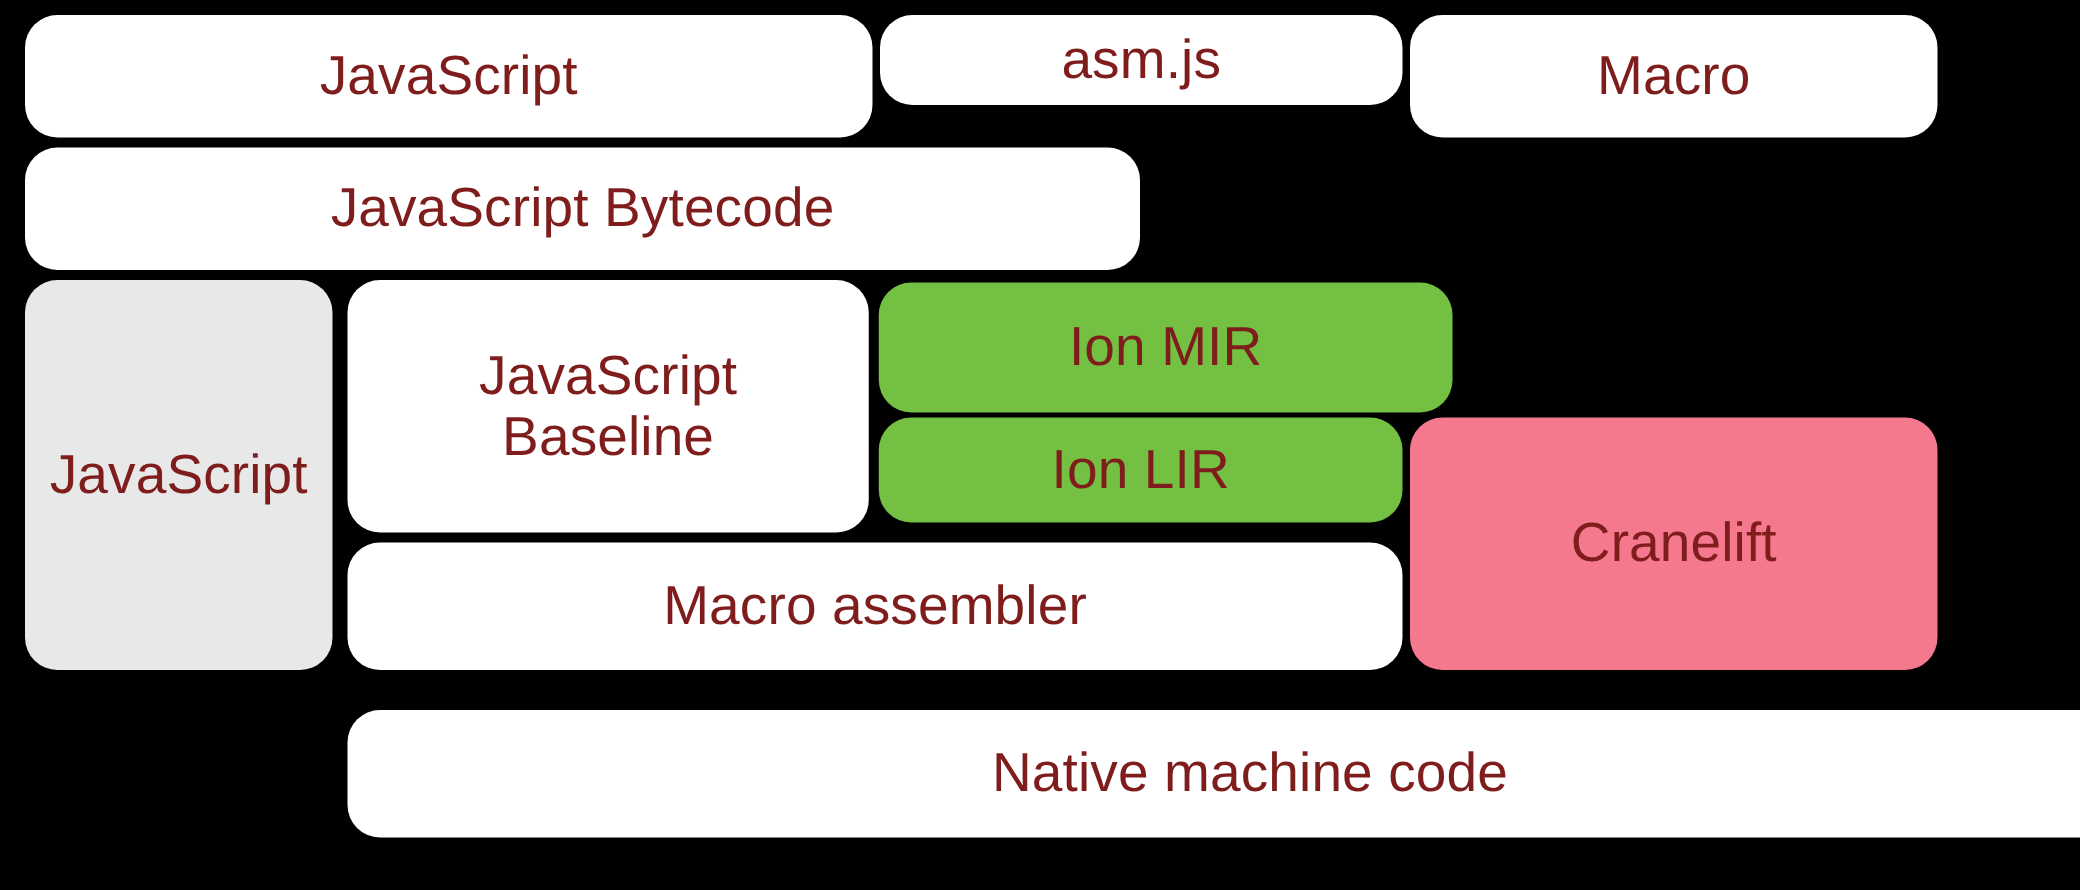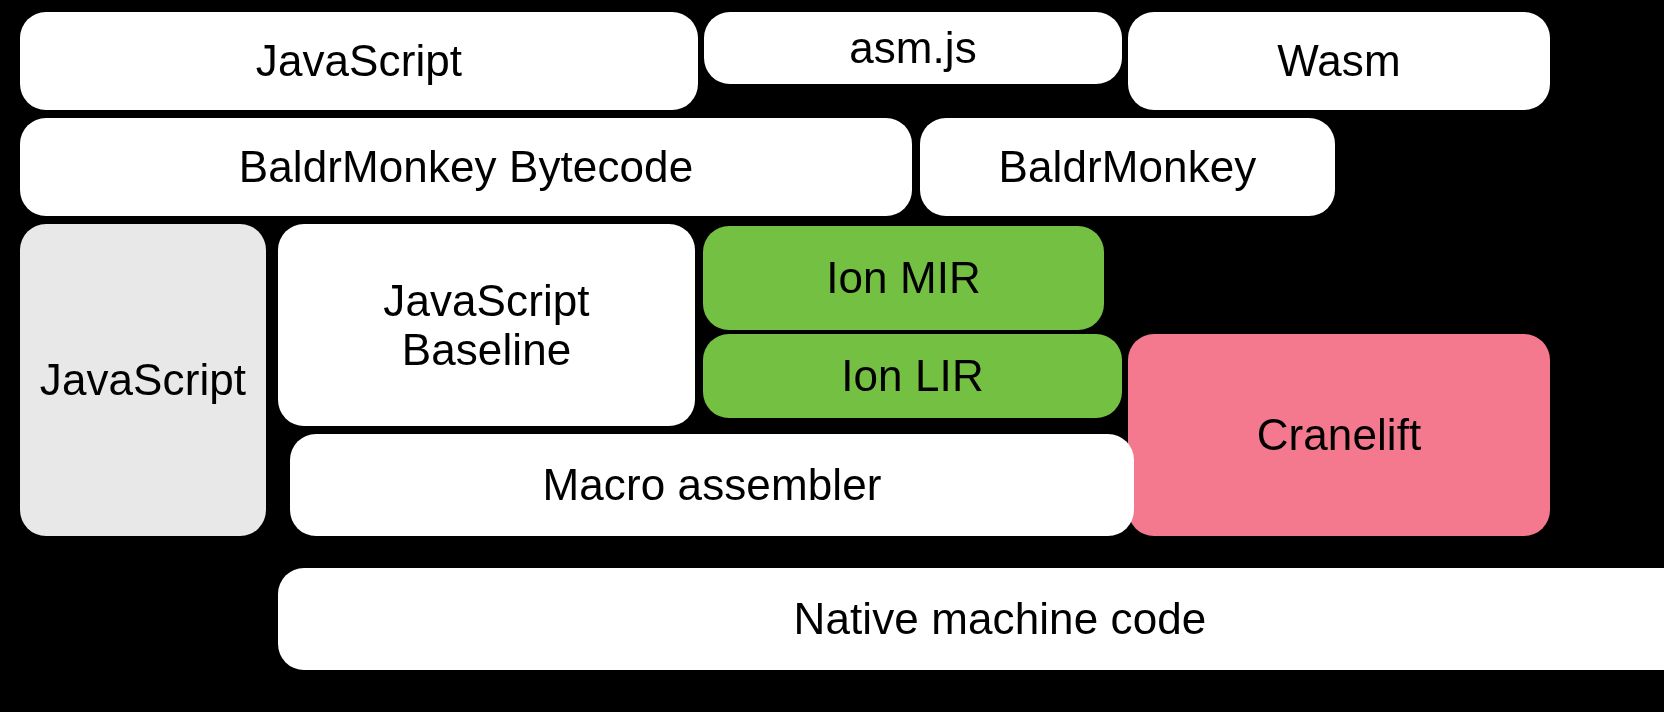--- a/index.html
+++ b/index.html
@@ -20,43 +20,42 @@
     background: #000000;
   }
   .node {
     position: absolute;
     box-sizing: border-box;
     display: flex;
     align-items: center;
     justify-content: center;
     text-align: center;
     border-radius: 26px;
-    color: #000000;
+    color: #7f1d1d;
     font-size: 44px;
     font-weight: 400;
     line-height: 1.12;
     letter-spacing: 0.1px;
     white-space: pre-line;
     padding: 0 10px;
   }
   .fill-white  { background: #ffffff; }
   .fill-grey   { background: #e8e8e8; }
   .fill-green  { background: #74c043; }
   .fill-pink   { background: #f4798f; }
 </style>
 </head>
 <body>
 
 <div id="stack-diagram" style="background: rgb(0, 0, 0);">
     <div class="node fill-white" style="left: 20px; top: 12px; width: 678px; height: 98px;"><span>JavaScript</span></div>
     <div class="node fill-white" style="left: 704px; top: 12px; width: 418px; height: 72px;"><span>asm.js</span></div>
-    <div class="node fill-white" style="left: 1128px; top: 12px; width: 422px; height: 98px;"><span>Wasm</span></div>
-    <div class="node fill-white" style="left: 20px; top: 118px; width: 892px; height: 98px;"><span>BaldrMonkey Bytecode</span></div>
-    <div class="node fill-white" style="left: 920px; top: 118px; width: 415px; height: 98px;"><span>BaldrMonkey</span></div>
+    <div class="node fill-white" style="left: 1128px; top: 12px; width: 422px; height: 98px;"><span>Macro</span></div>
+    <div class="node fill-white" style="left: 20px; top: 118px; width: 892px; height: 98px;"><span>JavaScript Bytecode</span></div>
     <div class="node fill-grey" style="left: 20px; top: 224px; width: 246px; height: 312px;"><span>JavaScript</span></div>
     <div class="node fill-white" style="left: 278px; top: 224px; width: 417px; height: 202px;"><span>JavaScript
 Baseline</span></div>
-    <div class="node fill-green" style="left: 703px; top: 226px; width: 401px; height: 104px;"><span>Ion MIR</span></div>
+    <div class="node fill-green" style="left: 703px; top: 226px; width: 459px; height: 104px;"><span>Ion MIR</span></div>
     <div class="node fill-green" style="left: 703px; top: 334px; width: 419px; height: 84px;"><span>Ion LIR</span></div>
     <div class="node fill-pink" style="left: 1128px; top: 334px; width: 422px; height: 202px;"><span>Cranelift</span></div>
-    <div class="node fill-white" style="left: 278px; top: 434px; width: 844px; height: 102px; margin-left: 12px;"><span>Macro assembler</span></div>
+    <div class="node fill-white" style="left: 278px; top: 434px; width: 844px; height: 102px;"><span>Macro assembler</span></div>
     <div class="node fill-white" style="left: 278px; top: 568px; width: 1444px; height: 102px;"><span>Native machine code</span></div>
   </div>
 
 </body></html>

